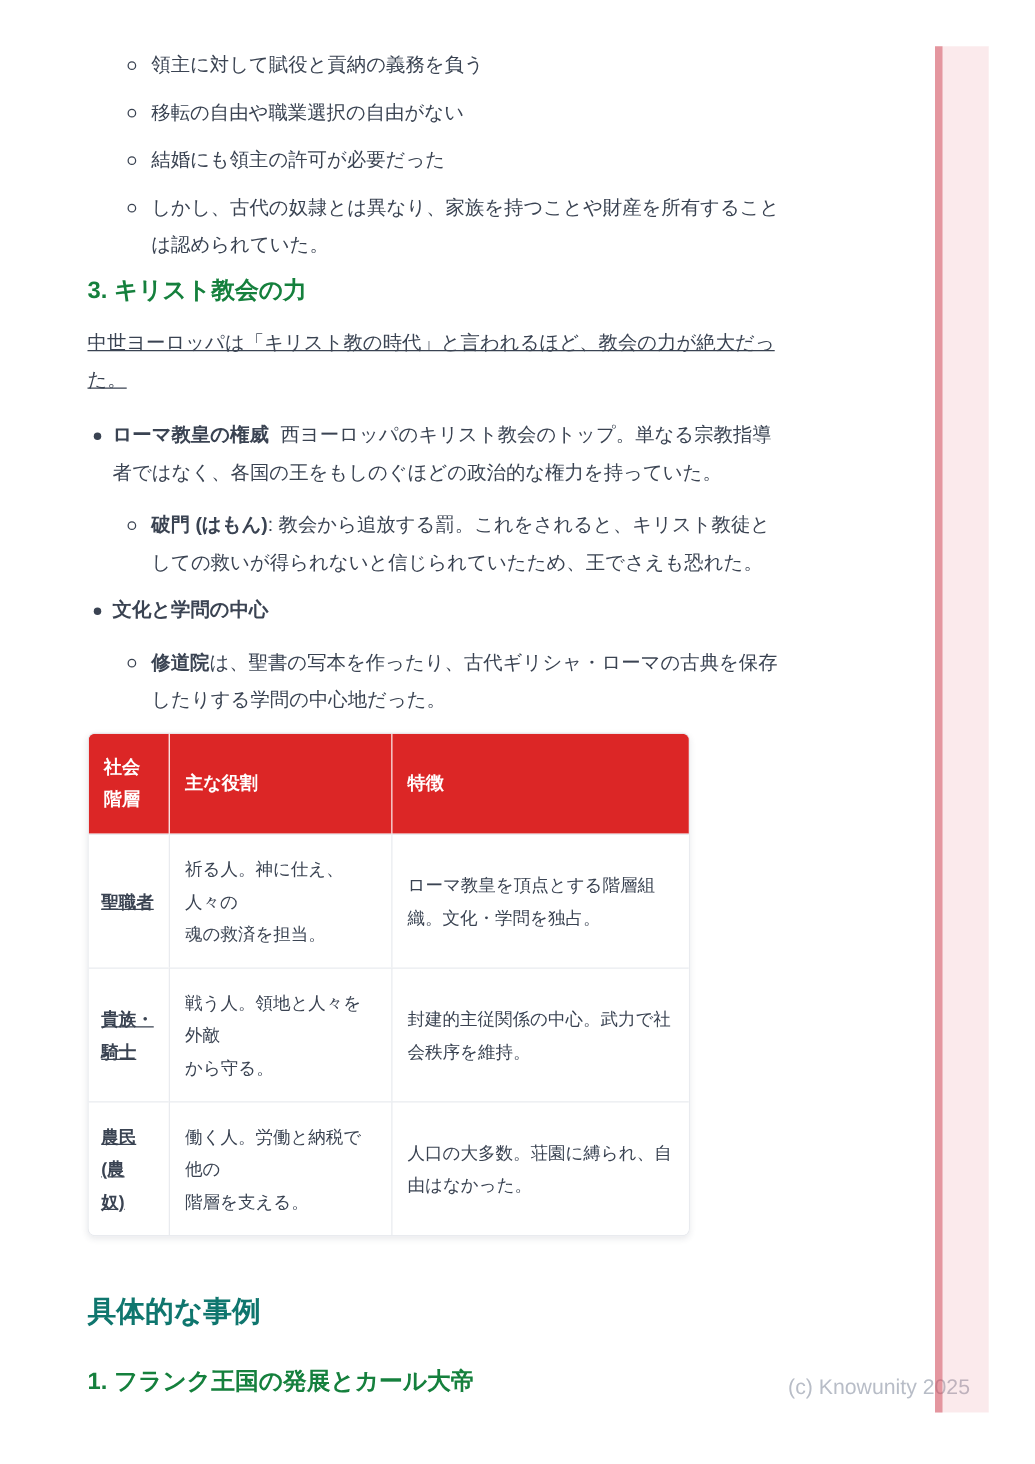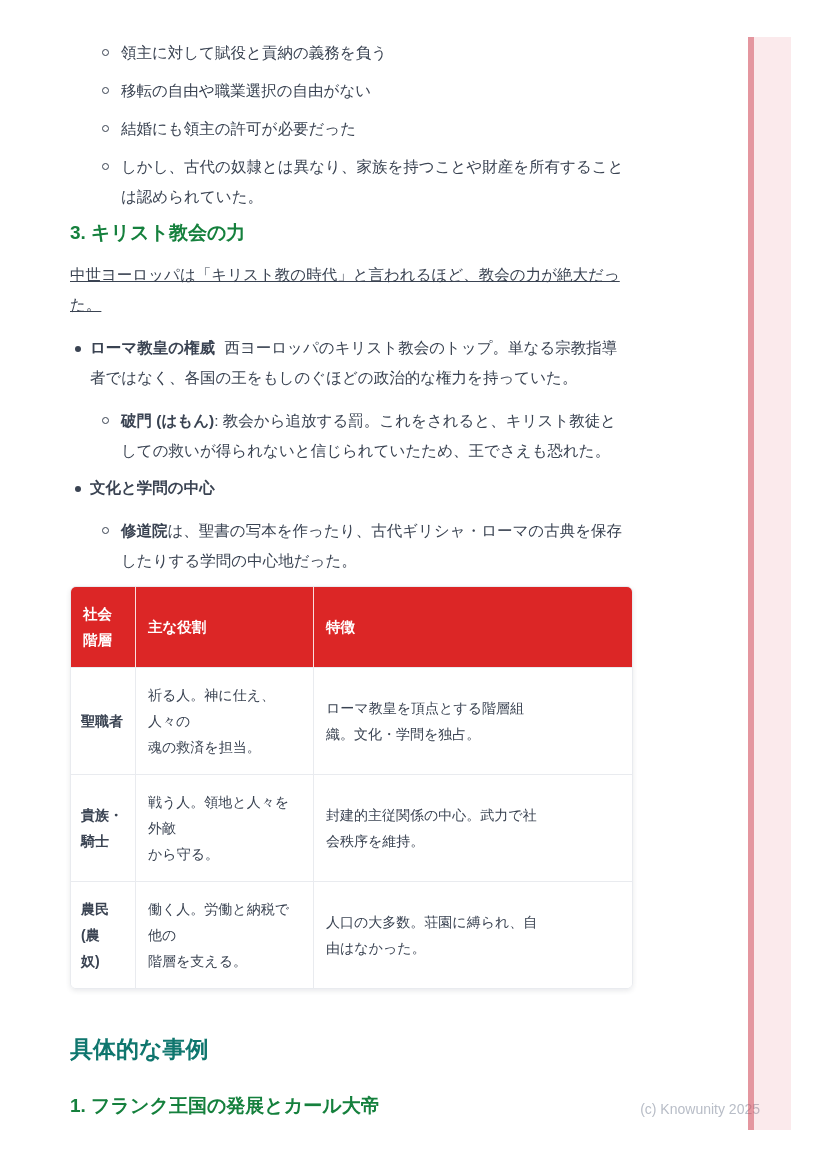--- a/index.html
+++ b/index.html
@@ -25,53 +25,53 @@
     position:absolute; left:32px; top:11px; width:5px; height:5px;
     border-radius:50%; border:1.6px solid #3a4352; background:#fff;
   }
   .b { font-weight:bold; }
   h3.sub {
     font-size:19px; line-height:26px; font-weight:bold;
     color:#15803d; margin:0 0 14px 0;
   }
   p.para { margin:0 0 14px 0;text-decoration:underline; }
   .tablewrap {
-    margin-top:10px; width:563px; border-radius:6px; overflow:hidden;
+    margin-top:10px; width:482px; border-radius:6px; overflow:hidden;
     border:1px solid #e9ebef; box-shadow:0 2px 5px rgba(40,50,70,0.10);
     box-sizing:border-box;
   }
   table { border-collapse:separate; border-spacing:0; width:100%; table-layout:fixed; }
   th {
     background:#dc2626; color:#ffffff; font-weight:bold;
     font-size:14.5px; line-height:26px; text-align:left;
     padding:14px 12px; vertical-align:middle; white-space:pre-line;
     border-left:1px solid rgba(255,255,255,0.85);
   }
   th:first-child { border-left:none; }
   td {
     font-size:14px; line-height:26px; color:#3a4352;
     padding:14px 12px; vertical-align:middle; white-space:pre-line;
     border-top:1px solid #e9ebef; border-left:1px solid #e9ebef;
     background:#ffffff;
   }
-  td:first-child { border-left:none; padding:14px 10px; font-weight:bold; }
+  td:first-child { border-left:none; padding:14px 10px; font-weight:bold;text-decoration:underline; }
   h2.big {
     font-size:23px; line-height:32px; font-weight:bold;
     color:#0f766e; margin:44px 0 0 0;
   }
   h3.sub.last { margin:28px 0 0 0; }
   .band {
     position:absolute; left:748px; top:37px; width:37px; height:1093px;
     background:rgba(231,124,138,0.16);
     border-left:6px solid rgba(208,73,89,0.52);
     z-index:5; pointer-events:none;
   }
   .watermark {
-    position:absolute; top:1102px; right:68px; z-index:1;
-    font-size:14px; line-height:15px; color:#b8bdc7;text-align:center;
+    position:absolute; top:1102px; right:52px; z-index:1;
+    font-size:17px; line-height:15px; color:#b8bdc7;text-align:center;
   }
 </style>
 </head>
 <body>
 
 <div class="content">
 
   <div class="toplist">
     <div class="li l2">
       <span class="circle"></span>

